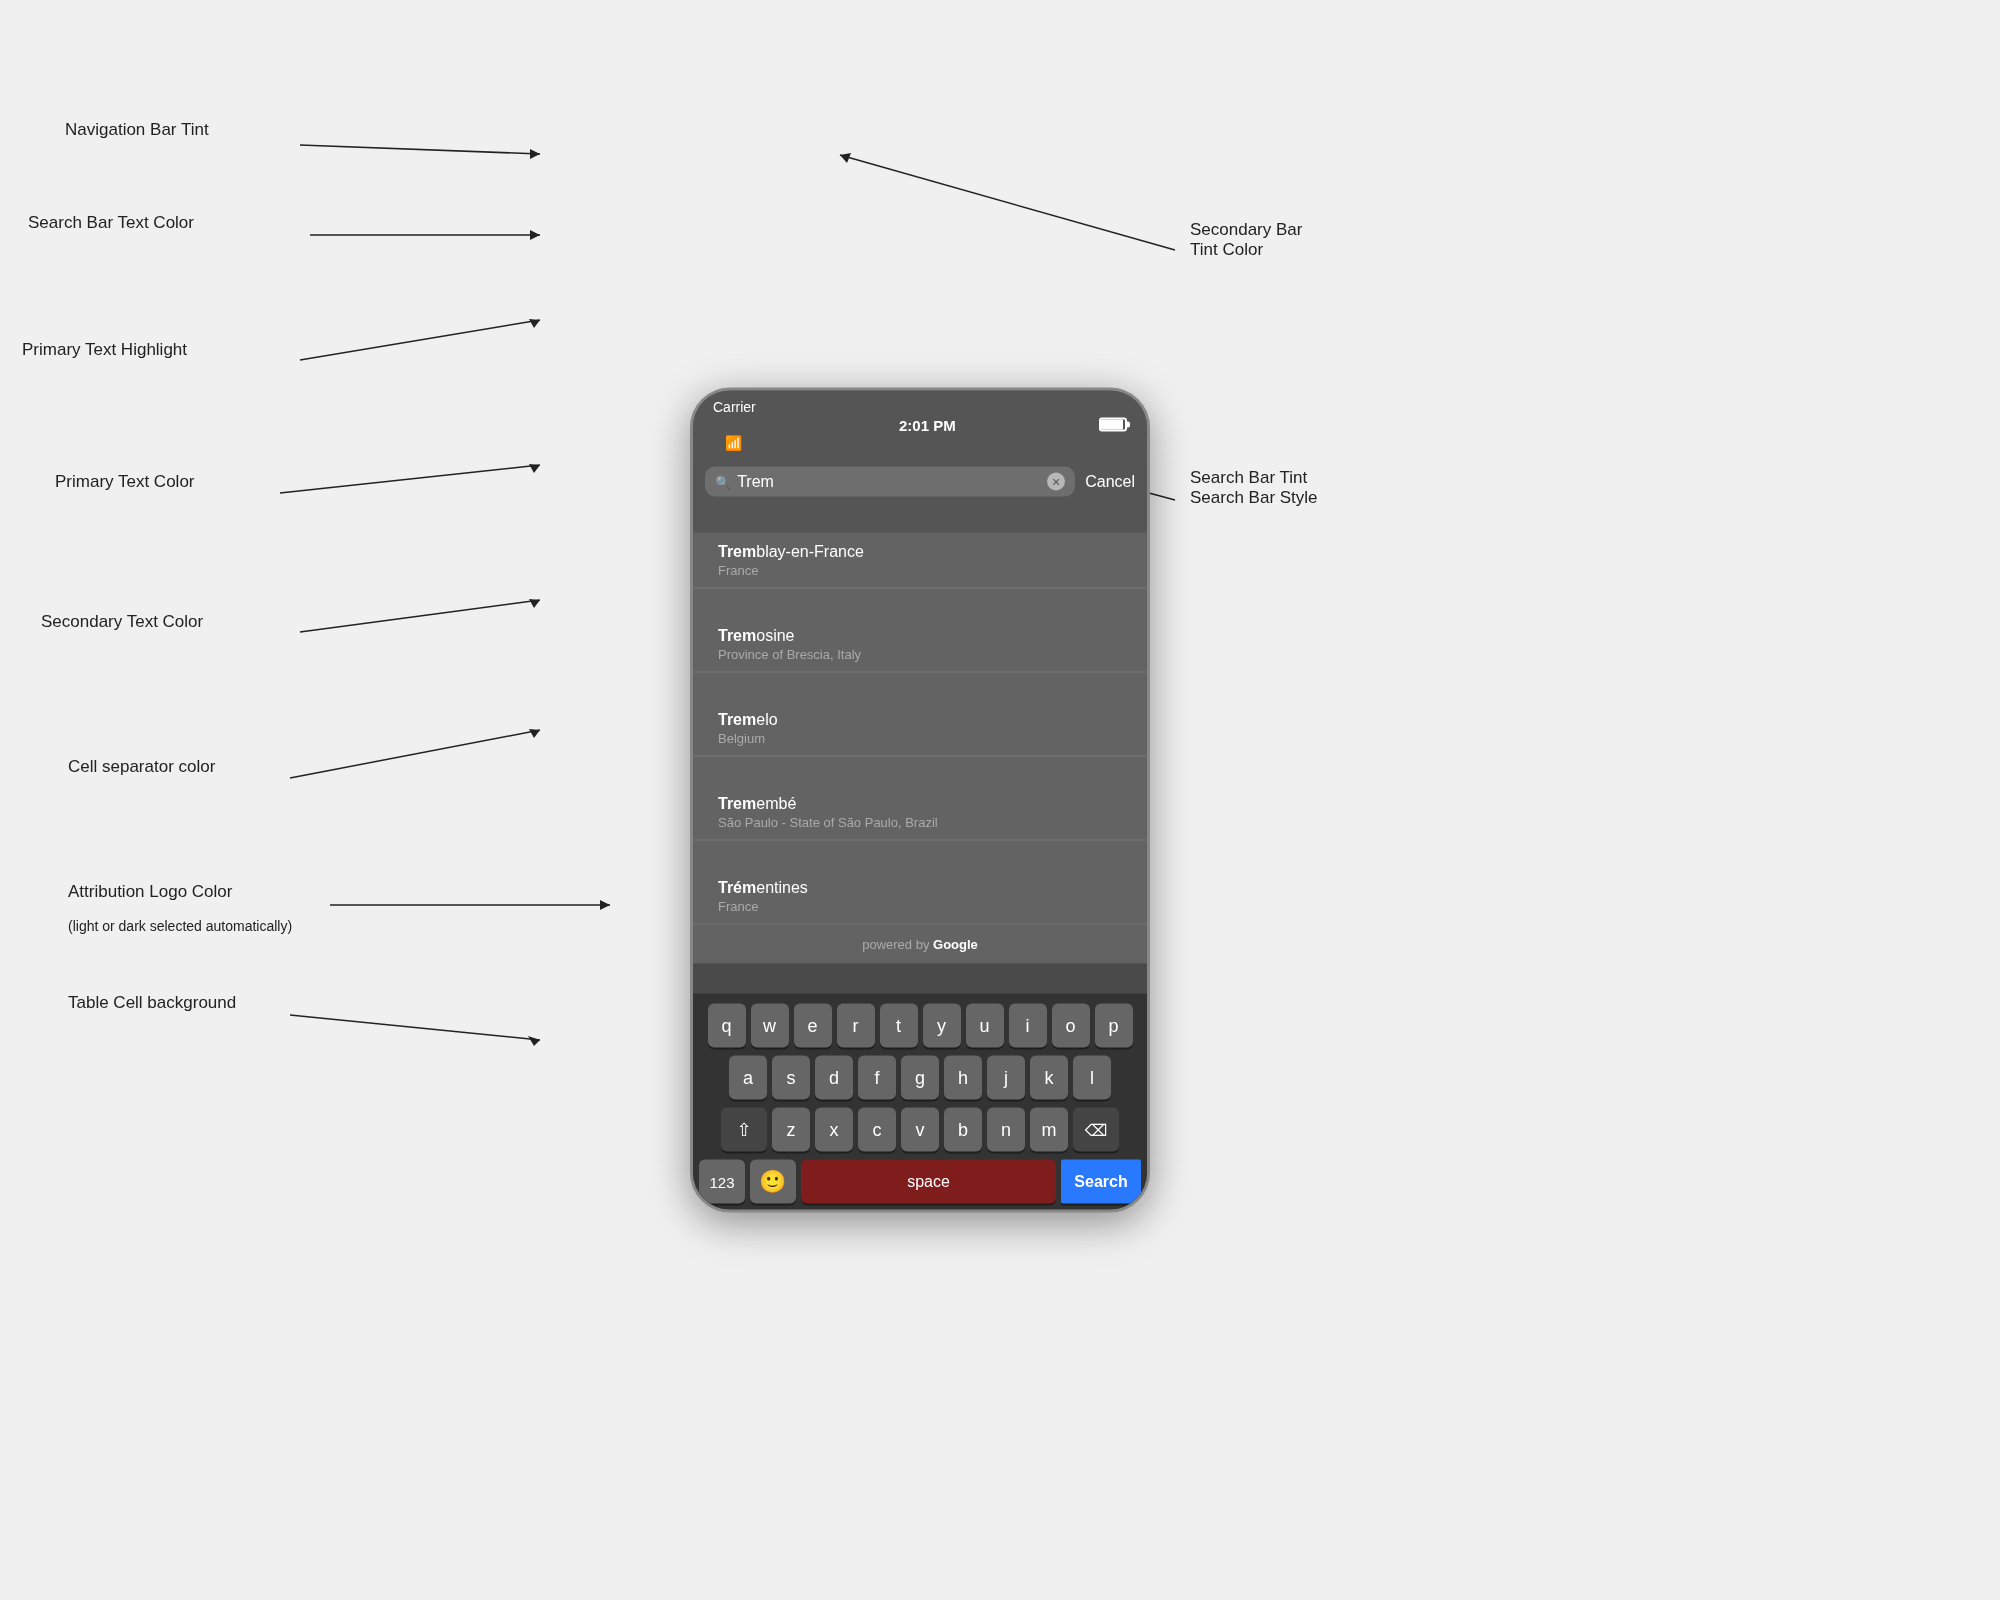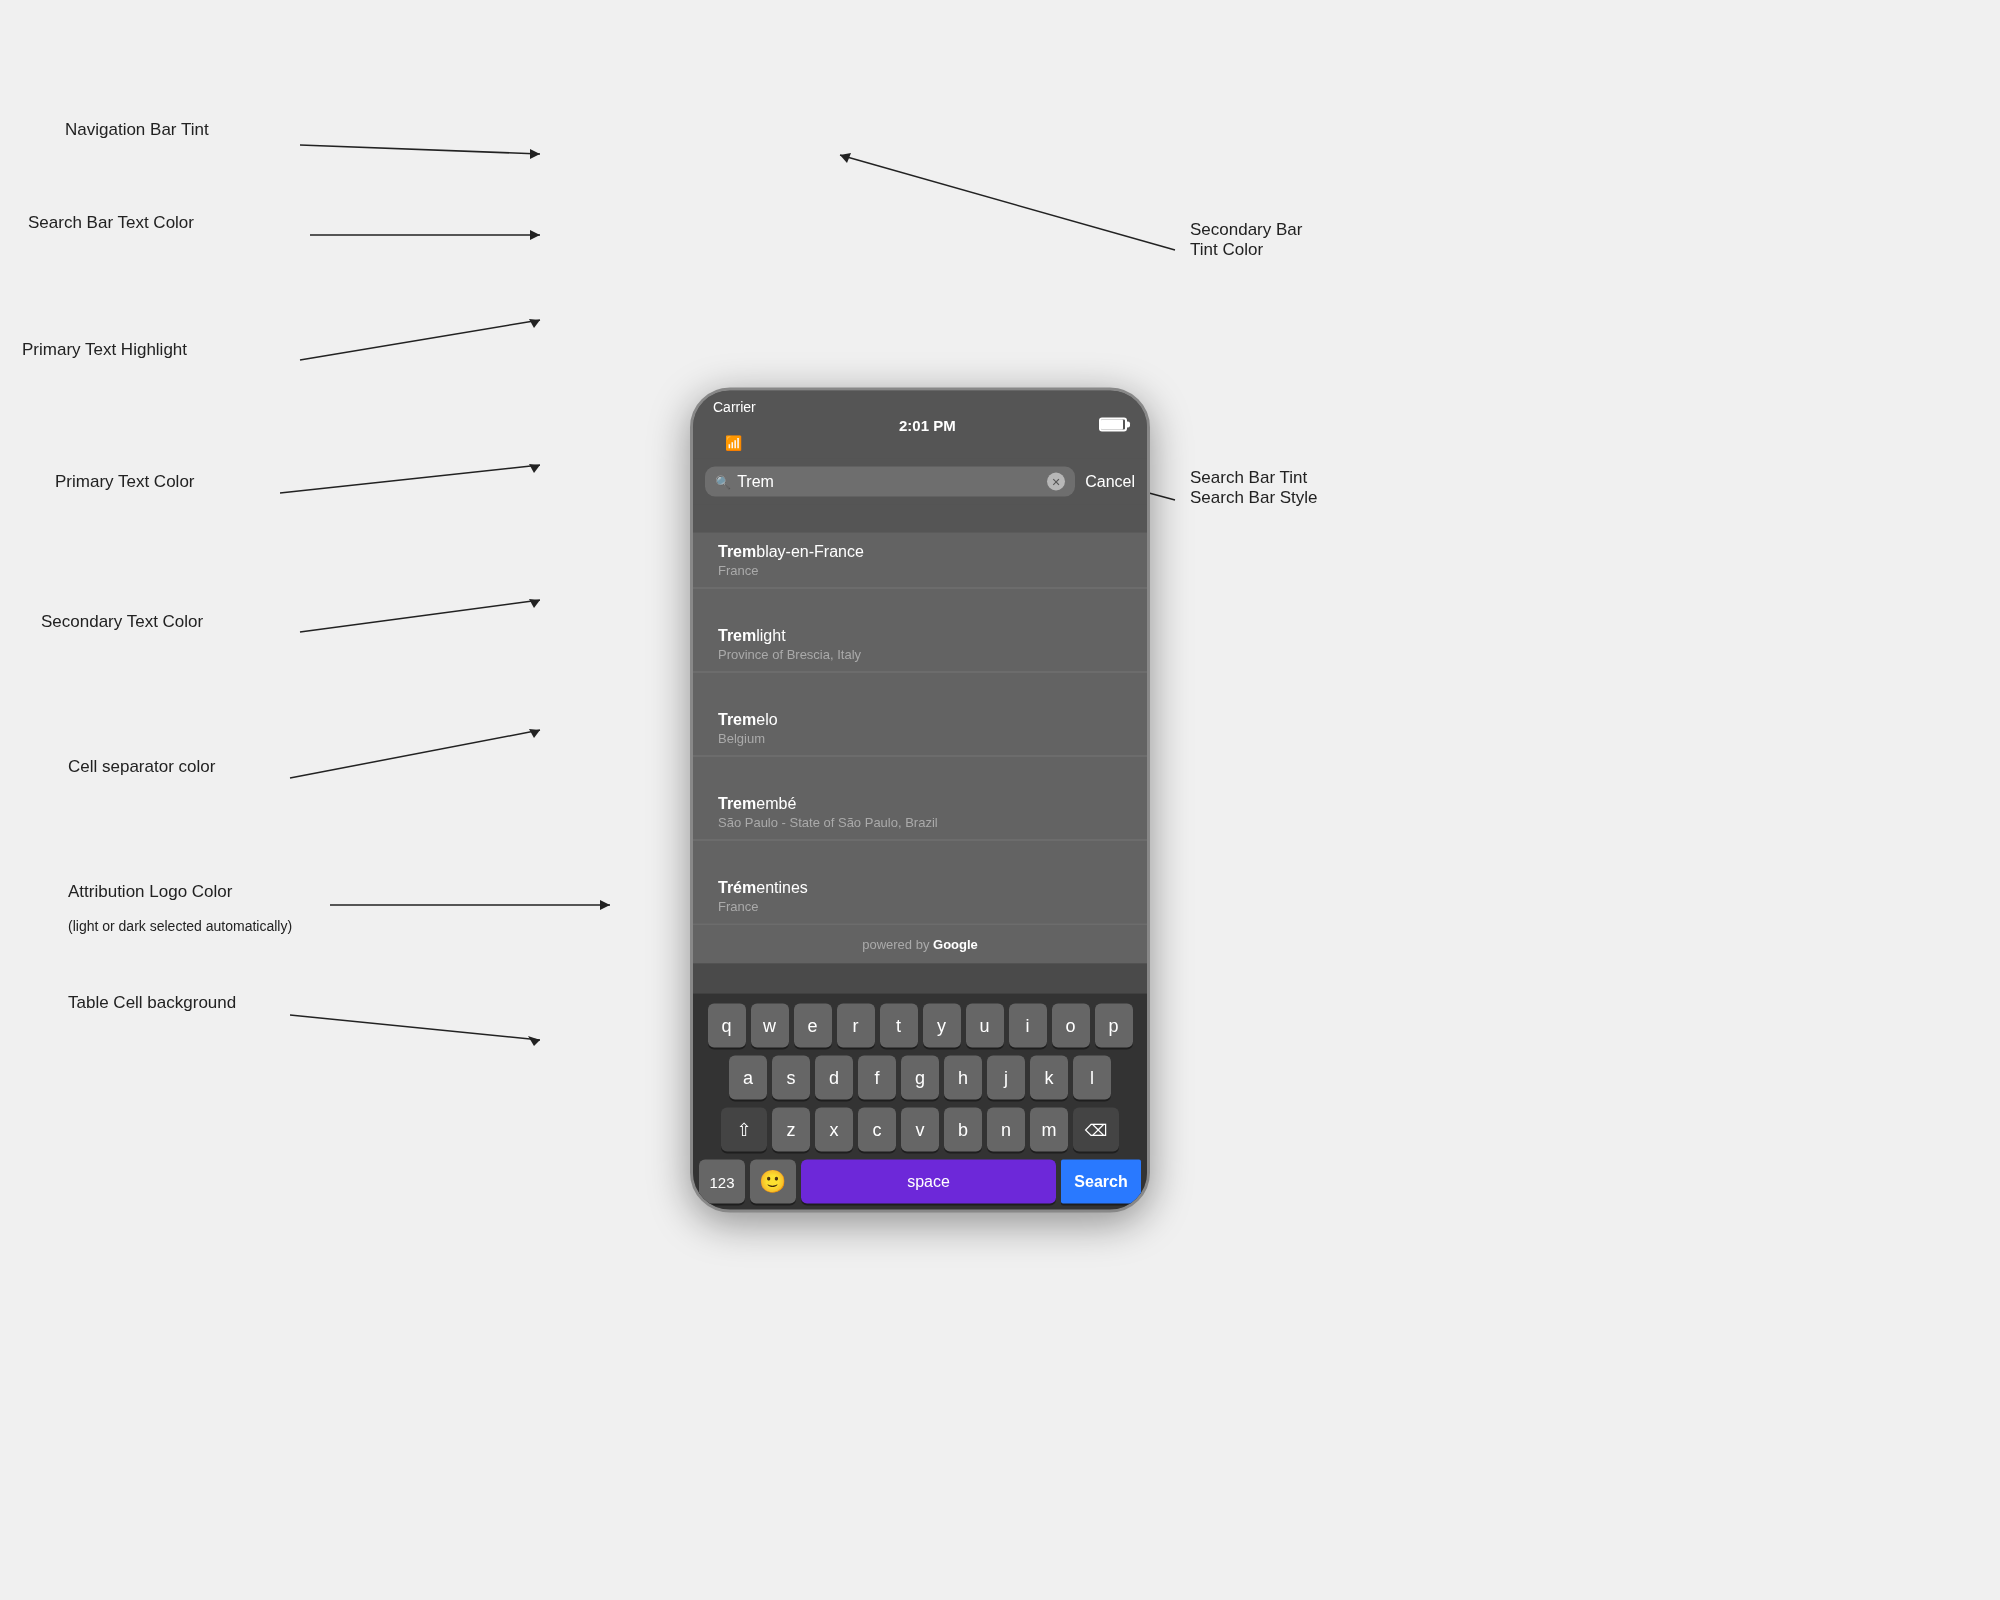--- a/index.html
+++ b/index.html
@@ -212,21 +212,21 @@
       font-size: 22px;
       width: 46px;
       height: 44px;
       display: flex;
       align-items: center;
       justify-content: center;
       cursor: pointer;
       box-shadow: 0 2px 0 rgba(0,0,0,0.4);
     }
     .kb-bottom-row .kb-space {
-      background: #6d28d9;
+      background: #7f1d1d;
       color: white;
       border-radius: 6px;
       font-size: 16px;
       height: 44px;
       flex: 1;
       display: flex;
       align-items: center;
       justify-content: center;
       cursor: pointer;
       box-shadow: 0 2px 0 rgba(0,0,0,0.4);
@@ -355,21 +355,21 @@
 
       <div class="result-item">
         <div class="result-primary">
           <span class="highlight">Trem</span><span>blay-en-France</span>
         </div>
         <div class="result-secondary">France</div>
       </div>
 
       <div class="result-item">
         <div class="result-primary">
-          <span class="highlight">Trem</span><span>light</span>
+          <span class="highlight">Trem</span><span>osine</span>
         </div>
         <div class="result-secondary">Province of Brescia, Italy</div>
       </div>
 
       <div class="result-item">
         <div class="result-primary">
           <span class="highlight">Trem</span><span>elo</span>
         </div>
         <div class="result-secondary">Belgium</div>
       </div>

